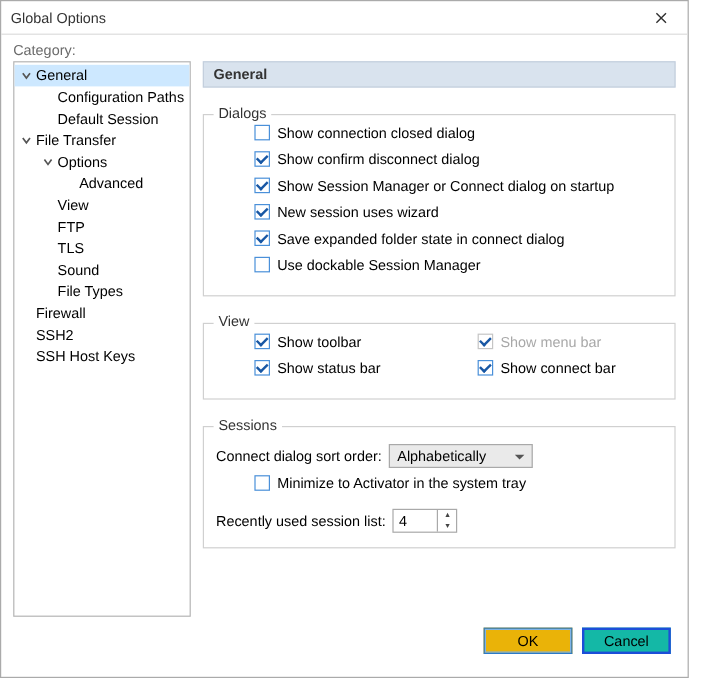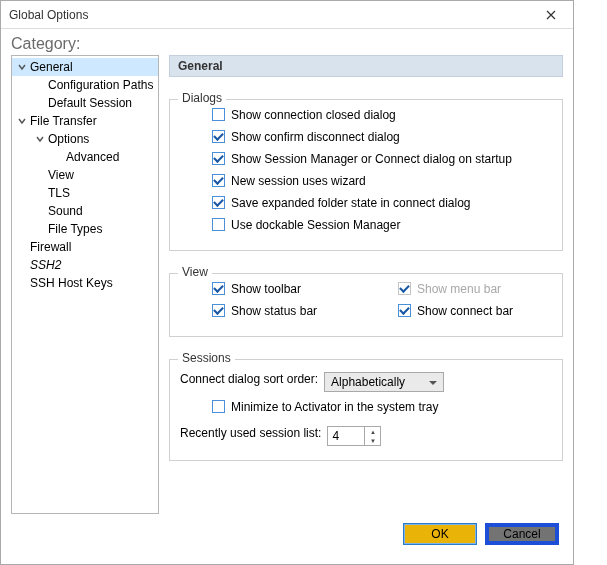--- a/index.html
+++ b/index.html
@@ -3,46 +3,46 @@
 <meta charset="utf-8">
 <style>
   * { box-sizing: border-box; font-family: "Segoe UI", Tahoma, sans-serif; font-size: 12px; }
   body { margin: 0; background: #fff; width: 607px; height: 565px; overflow: hidden; }
   .window { width: 574px; height: 565px; border: 1px solid #aaa; display: flex; flex-direction: column; background: #fff; }
   .titlebar { height: 28px; display: flex; align-items: center; padding: 0 0 0 8px; color: #333; border-bottom: 1px solid #ddd; }
   .titlebar-title { flex: 1; }
   .titlebar-close { width: 44px; height: 100%; display: flex; align-items: center; justify-content: center; }
   .titlebar-close svg { width: 10px; height: 10px; }
   .body { flex: 1; display: flex; flex-direction: column; padding: 6px 10px 10px 10px; }
-  .cat-label { color: #6b6b6b; font-size: 16px; margin-bottom: 2px; }
+  .cat-label { color: #6b6b6b; font-size: 12px; margin-bottom: 2px; }
   .main-row { flex: 1; display: flex; gap: 10px; min-height: 0; }
   .tree { width: 148px; border: 1px solid #b5b5b5; background: #fff; overflow: auto; padding: 2px 0; }
   .tree-item { display: flex; align-items: center; height: 18px; padding: 0 4px; white-space: nowrap; color: #000; }
   .tree-item.sel { background: #cde8ff; }
   .twisty { width: 12px; height: 12px; margin-right: 2px; display: inline-flex; align-items: center; justify-content: center; }
   .right { flex: 1; display: flex; flex-direction: column; min-width: 0; }
   .heading { background: #d9e3ee; border: 1px solid #c4cfdd; padding: 3px 8px; font-weight: bold; color: #333; }
   .group { border: 1px solid #d0d0d0; margin-top: 22px; padding: 8px 10px 10px 10px; position: relative; }
   .group-label { position: absolute; top: -9px; left: 8px; background: #fff; padding: 0 4px; color: #333; }
   .cb-row { display: flex; align-items: flex-start; height: 22px; gap: 6px; padding-left: 32px; }
   .cb { width: 13px; height: 13px; border: 1px solid #4a90d9; background: #fff; display: inline-flex; align-items: center; justify-content: center; }
   .cb.checked::after { content: ""; width: 9px; height: 9px; background: transparent; border-left: 2px solid #1857a4; border-bottom: 2px solid #1857a4; transform: rotate(-45deg) translate(1px,-1px); height: 4px; width: 7px; }
   .cb-label.disabled { color: #a8a8a8; }
   .cb.disabled { border-color: #c5c5c5; }
   .two-col { display: flex; }
   .two-col > div { flex: 1; }
-  .form-row { display: flex; gap: 6px; height: 24px; margin-top: 4px; }
+  .form-row { display: flex; align-items: center; gap: 6px; height: 24px; margin-top: 4px; }
   .select { border: 1px solid #a9a9a9; background: #eaeaea; height: 20px; width: 120px; display: flex; align-items: center; padding: 0 6px; position: relative; }
   .select::after { content: ""; position: absolute; right: 6px; top: 8px; border-left: 4px solid transparent; border-right: 4px solid transparent; border-top: 4px solid #555; }
   .spinner { border: 1px solid #a9a9a9; height: 20px; width: 54px; display: flex; align-items: center; background: #fff; }
   .spinner .val { flex: 1; padding: 0 4px; text-align: left; }
   .spinner .btns { width: 16px; height: 100%; border-left: 1px solid #a9a9a9; display: flex; flex-direction: column; }
   .spinner .btns div { flex: 1; display: flex; align-items: center; justify-content: center; font-size: 6px; color: #444; }
   .footer { height: 40px; display: flex; align-items: center; justify-content: flex-end; gap: 8px; padding-right: 4px; }
-  .btn { min-width: 74px; height: 22px; border: 4px solid #1d4ed8; background: #737373; display: flex; align-items: center; justify-content: center; }
+  .btn { min-width: 74px; height: 22px; border: 2px solid #1d4ed8; background: #14b8a6; display: flex; align-items: center; justify-content: center; }
   .btn.primary { border: 1px solid #2a7ac8; background: #eab308; box-shadow: 0 0 0 1px #7eb4e8 inset; }
 </style>
 </head>
 <body>
 
 <div class="window">
   <div class="titlebar">
     <span class="titlebar-title">Global Options</span>
     <div class="titlebar-close">
       <svg viewBox="0 0 10 10">
@@ -92,35 +92,39 @@
           <div class="tree-item" style="padding-left: 40px;">
             <span class="twisty"></span>
             <span>Advanced</span>
           </div>
           <div class="tree-item" style="padding-left: 22px;">
             <span class="twisty"></span>
             <span>View</span>
           </div>
           <div class="tree-item" style="padding-left: 22px;">
             <span class="twisty"></span>
+            <span>FTP</span>
+          </div>
+          <div class="tree-item" style="padding-left: 22px;">
+            <span class="twisty"></span>
             <span>TLS</span>
           </div>
           <div class="tree-item" style="padding-left: 22px;">
             <span class="twisty"></span>
             <span>Sound</span>
           </div>
           <div class="tree-item" style="padding-left: 22px;">
             <span class="twisty"></span>
             <span>File Types</span>
           </div>
           <div class="tree-item" style="padding-left: 4px;">
             <span class="twisty"></span>
             <span>Firewall</span>
           </div>
-          <div class="tree-item" style="padding-left: 4px; font-style: italic;">
+          <div class="tree-item" style="padding-left: 4px;">
             <span class="twisty"></span>
             <span>SSH2</span>
           </div>
           <div class="tree-item" style="padding-left: 4px;">
             <span class="twisty"></span>
             <span>SSH Host Keys</span>
           </div>
         </div>
 
       <div class="right">

